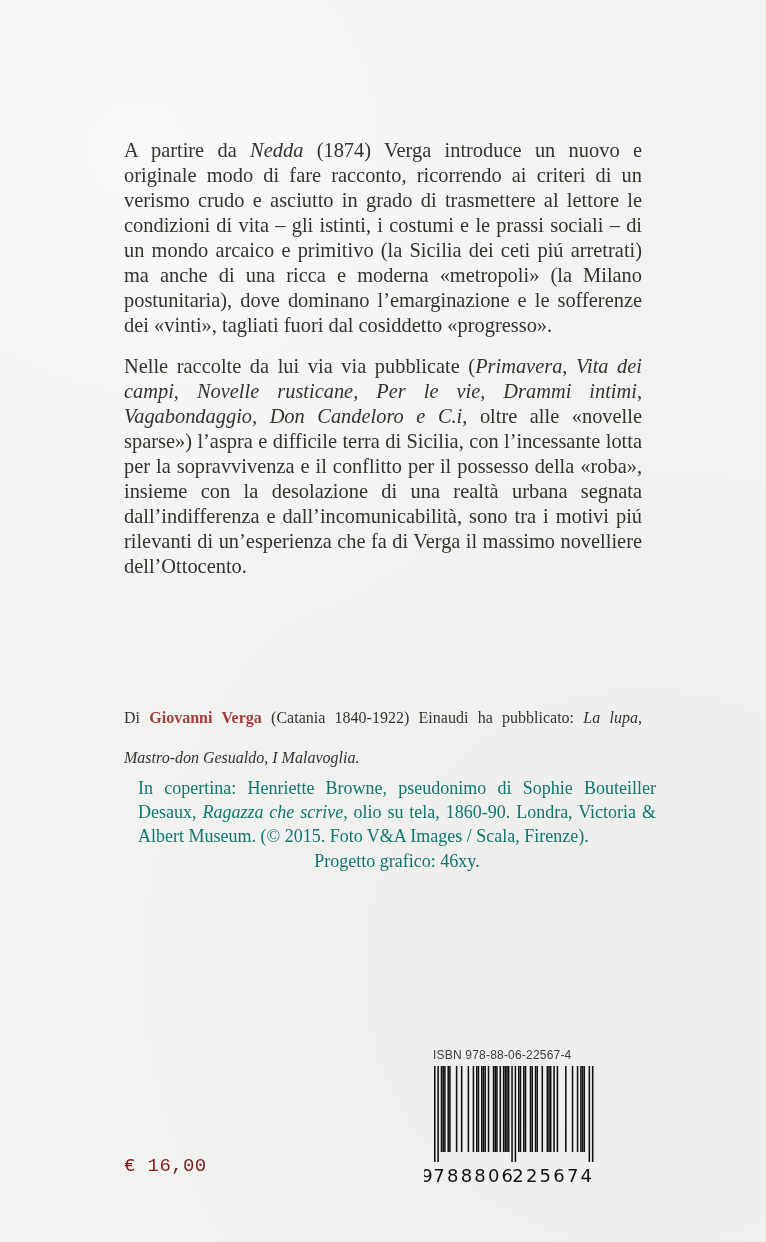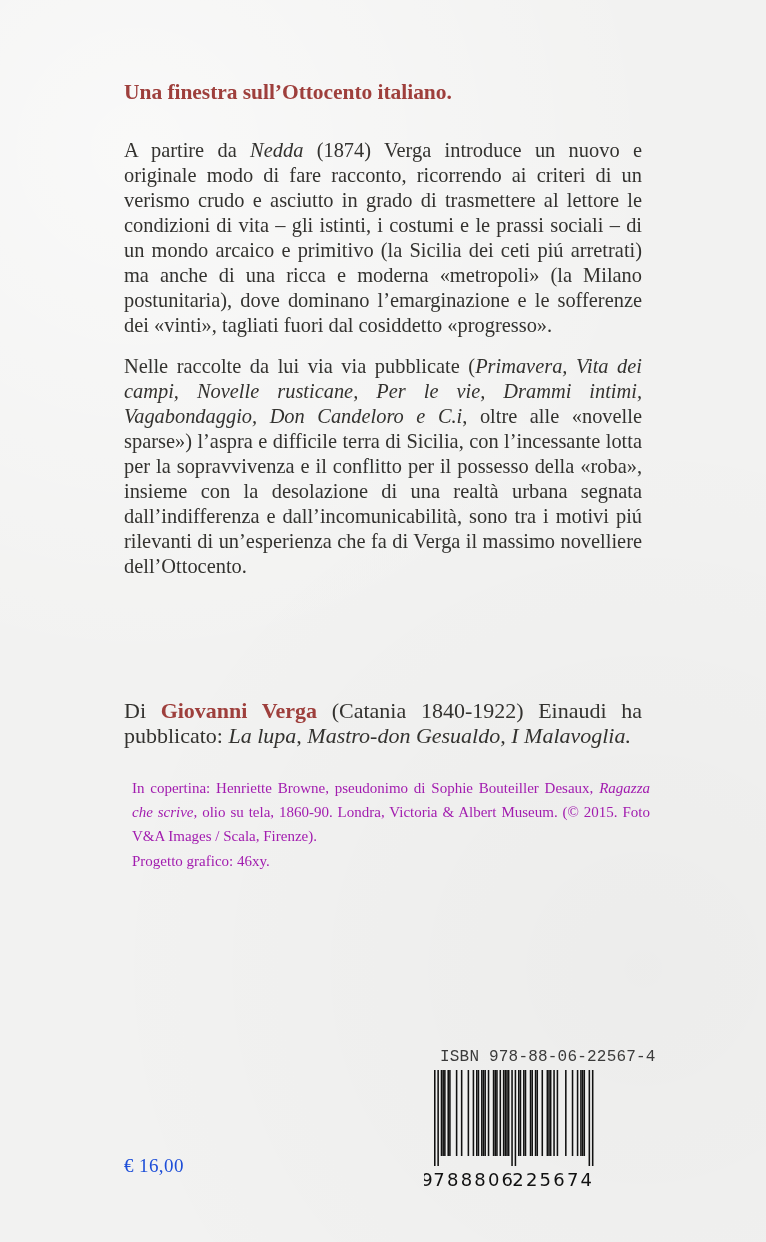--- a/index.html
+++ b/index.html
@@ -66,87 +66,86 @@
   }
   .blurb i, .blurb em {
     font-style: italic;
   }
 
   .bio {
     position: absolute;
     top: 698px;
     left: 0;
     width: 518px;
-    font-size: 22px;
-    line-height: 25px;
+    font-size: 16px;
+    line-height: 40px;
     text-align: justify;
     color: #33322f;
   }
   .bio .name {
     font-weight: bold;
     color: #9e3f3c;
   }
   .bio i { font-style: italic; }
 
   .credits {
     position: absolute;
     top: 776px;
-    left: 8px;
-    width: 518px;
-    font-size: 15px;
+    left: 14px;
+    width: 518px;
+    font-size: 18px;
     line-height: 24.2px;
     text-align: justify;
-    color: #a21caf;
+    color: #0f766e;
   }
   .credits p { margin: 0; }
   .credits i { font-style: italic; }
-  .credits .nojust { text-align: left; }
+  .credits .nojust { text-align: center; }
 
   .price {
     position: absolute;
     left: 124px;
     top: 1155px;
-    font-family: Liberation Serif, serif;
+    font-family: Liberation Mono, monospace;
     font-size: 19px;
-    color: #1d4ed8;
+    color: #7f1d1d;
     letter-spacing: 0.4px;
   }
 
   .isbn-block {
     position: absolute;
     left: 424px;
     top: 1048px;
     width: 228px;
   }
   .isbn-text {
-    font-family: Liberation Mono, monospace;
-    font-size: 16px;
+    font-family: Liberation Sans, sans-serif;
+    font-size: 12px;
     color: #3b3b3b;
     letter-spacing: 0.2px;
-    margin-left: 16px;
+    margin-left: 9px;
     margin-bottom: 4px;
     white-space: nowrap;
   }
   .barcode-wrap {
     position: relative;
     width: 228px;
     height: 122px;
   }
   .barcode-svg {
     display: block;
   }
 </style>
 </head>
 <body>
 
 <div class="paper-grain"></div>
 
 <div class="page">
 
-  <div class="headline">Una finestra sull’Ottocento italiano.</div>
 
   <div class="blurb">
     <p>A partire da <i>Nedda</i> (1874) Verga introduce un nuovo e originale modo di fare racconto, ricorrendo ai criteri di un verismo crudo e asciutto in grado di trasmettere al lettore le condizioni di vita – gli istinti, i costumi e le prassi sociali – di un mondo arcaico e primitivo (la Sicilia dei ceti piú arretrati) ma anche di una ricca e moderna «metropoli» (la Milano postunitaria), dove dominano l’emarginazione e le sofferenze dei «vinti», tagliati fuori dal cosiddetto «progresso».</p>
     <p>Nelle raccolte da lui via via pubblicate (<i>Primavera, Vita dei campi, Novelle rusticane, Per le vie, Drammi intimi, Vagabondaggio, Don Candeloro e C.i</i>, oltre alle «novelle sparse») l’aspra e difficile terra di Sicilia, con l’incessante lotta per la sopravvivenza e il conflitto per il possesso della «roba», insieme con la desolazione di una realtà urbana segnata dall’indifferenza e dall’incomunicabilità, sono tra i motivi piú rilevanti di un’esperienza che fa di Verga il massimo novelliere dell’Ottocento.</p>
   </div>
 
   <div class="bio">Di <span class="name">Giovanni Verga</span> (Catania 1840-1922) Einaudi ha pubblicato: <i>La lupa, Mastro-don Gesualdo, I Malavoglia.</i></div>
 
   <div class="credits">
     <p>In copertina: Henriette Browne, pseudonimo di Sophie Bouteiller Desaux, <i>Ragazza che scrive</i>, olio su tela, 1860-90. Londra, Victoria &amp; Albert  Museum. (© 2015. Foto V&amp;A Images / Scala, Firenze).</p>

